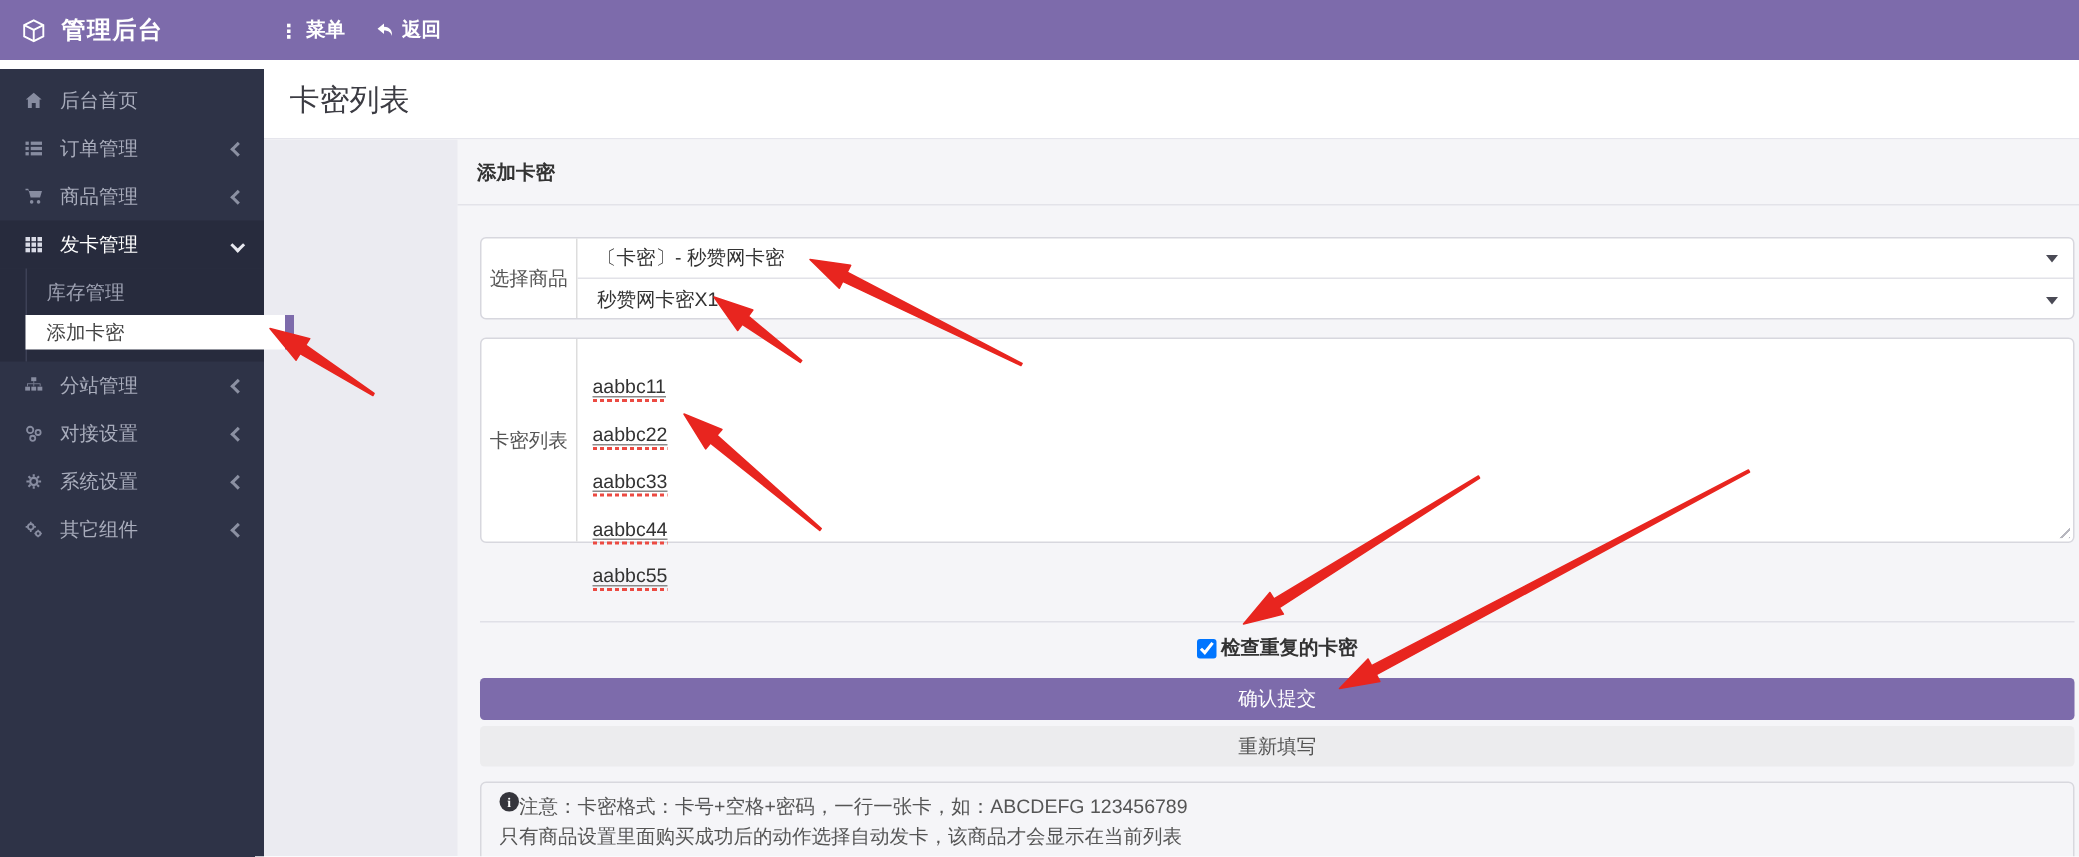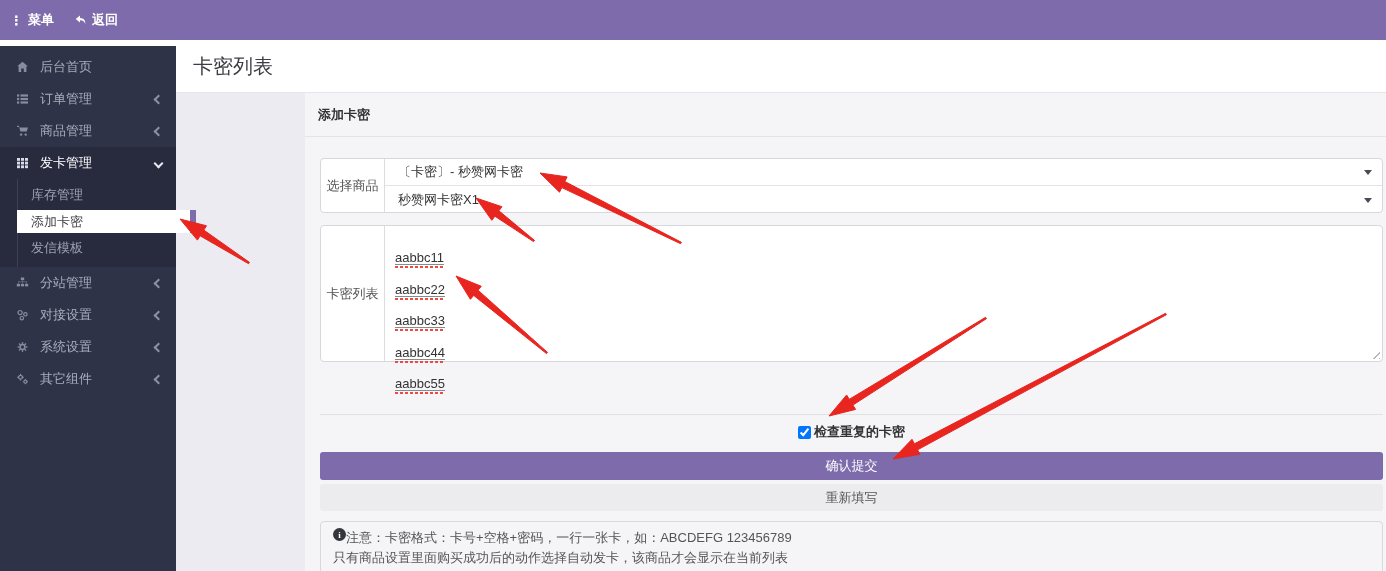--- a/index.html
+++ b/index.html
@@ -93,20 +93,30 @@
   .info-icon::after { content:'i'; }
   
   .arrows { position:absolute; left:0; top:0; width:1386px; height:571px; z-index:50; pointer-events:none; }
 </style>
 </head>
 <body>
 
 <div class="page" style="--accent: #7d6bab; --sidebar: #2e3347;">
 
   <div class="topbar">
+    <div class="brand">
+      <span style="display:flex;">
+        <svg width="17" height="17" viewBox="0 0 16 16" fill="none" stroke="#fff" stroke-width="1.2">
+          <path d="M8 1.5 L14 4.5 V11.5 L8 14.5 L2 11.5 V4.5 Z"></path>
+          <path d="M2 4.5 L8 7.5 L14 4.5"></path>
+            <path d="M8 7.5 V14.5"></path>
+        </svg>
+      </span>
+      <span class="brand-title">管理后台</span>
+    </div>
     <div class="top-links">
       <span class="top-link">
         <span class="dots-icon">⋮</span>
         <span>菜单</span>
       </span>
       <span class="top-link">
         <span style="display:flex;">
           <svg width="13" height="12" viewBox="0 0 12 12">
               <path fill="#fff" d="M5.5 1.6 L1.2 5.1 L5.5 8.6 V6.3 C8.6 6.3 10.1 7.7 10.8 10 C11.1 6.6 9.6 4.1 5.5 3.9 Z"></path>
             </svg>
@@ -166,23 +176,20 @@
       </span>
       <span>发卡管理</span>
       <span class="chev down"></span>
     </div>
     <div class="side-sub">
       <div class="sub-item">
         <span>库存管理</span>
       </div>
       <div class="sub-item active">
         <span>添加卡密</span>
-      </div>
-      <div class="sub-item">
-        <span>发信模板</span>
       </div>
     </div>
     <div class="side-item">
       <span class="ico">
         <svg width="13" height="12" viewBox="0 0 12 12" fill="currentColor">
           <rect x="4.3" y="0.5" width="3.4" height="2.6"></rect>
           <rect x="5.8" y="3.1" width="0.5" height="1.6"></rect>
             <rect x="1.5" y="4.6" width="9" height="0.5"></rect>
           <rect x="1.5" y="5" width="0.5" height="1.6"></rect>
             <rect x="5.8" y="5" width="0.5" height="1.6"></rect>

